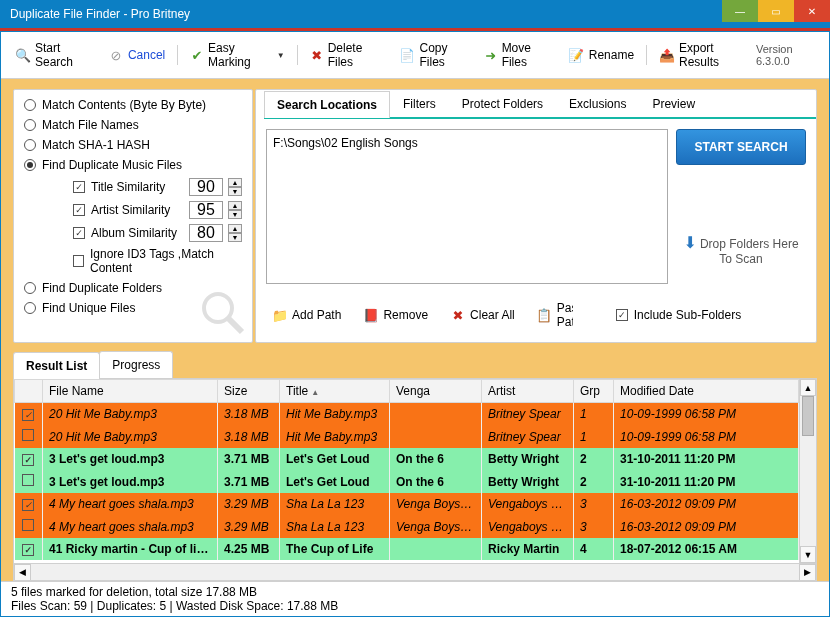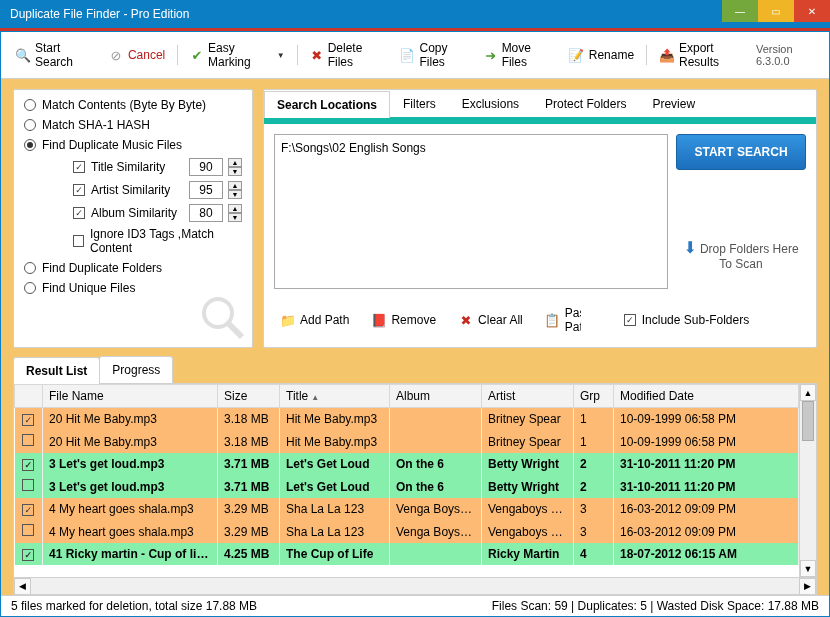--- a/index.html
+++ b/index.html
@@ -16,87 +16,87 @@
 .inner { background:#f5c56c; flex:1; display:flex; flex-direction:column; border:1px solid #0c7fc4; }
 .menubar { background:#fff; border-bottom:1px solid #d0d0d0; padding:4px 8px; }
 .menubar span { margin-right:18px; cursor:default; }
 .toolbar { background:#fff; border-bottom:1px solid #d0d0d0; padding:6px 8px; display:flex; align-items:center; gap:4px; }
 .tbtn { display:flex; align-items:center; gap:4px; padding:3px 6px; cursor:default; }
 .ico { display:inline-flex; width:16px; height:16px; align-items:center; justify-content:center; font-size:13px; }
 .divider { width:1px; height:20px; background:#d0d0d0; margin:0 2px; }
 .dropdownarrow { font-size:8px; color:#333; margin-left:2px; }
 .version { margin-left:auto; color:#555; font-size:11px; }
 .content { flex:1; display:flex; flex-direction:column; padding:10px 12px 0 12px; gap:8px; overflow:hidden;}
-.toprow { display:flex; gap:10px; }
+.toprow { display:flex; gap:2px; }
 .panel { background:#fff; border:1px solid #d0d0d0; border-radius:2px; }
 .left { width:240px; padding:8px 10px 10px 10px; display:flex; flex-direction:column; gap:6px; position:relative; }
 .radiorow { display:flex; align-items:center; gap:6px; }
 .radio { width:12px; height:12px; border:1px solid #555; border-radius:50%; display:inline-flex; align-items:center; justify-content:center; }
 .radio.sel::after { content:""; width:6px; height:6px; background:#333; border-radius:50%; }
 .sub { margin-left:22px; display:flex; flex-direction:column; gap:5px; }
 .chkrow { display:flex; align-items:center; gap:6px;padding-left:27px; }
 .chk { width:12px; height:12px; border:1px solid #555; display:inline-flex; align-items:center; justify-content:center; font-size:9px; color:#333; }
 .chk.on::after { content:"✓"; }
-.spin { width:34px; height:18px; border:1px solid #999; font-size:12px; text-align:center; display:inline-block; line-height:16px; }
+.spin { width:34px; height:18px; border:1px solid #999; font-size:16px; text-align:center; display:inline-block; line-height:16px; }
 .spinbtns { display:inline-flex; flex-direction:column; margin-left:-1px; }
 .spinbtns div { width:14px; height:9px; border:1px solid #999; font-size:7px; line-height:7px; text-align:center; background:#f0f0f0; }
 .right { flex:1; padding:0; display:flex; flex-direction:column; }
-.tabrow { display:flex; border-bottom:7px solid #14b8a6; }
+.tabrow { display:flex; border-bottom:2px solid #14b8a6;margin-left:8px; }
 .tab { padding:6px 12px; border:1px solid transparent; border-bottom:none; cursor:default; }
 .tab.active { background:#fff; border-color:#d0d0d0; font-weight:600; position:relative; top:1px; }
 .searcharea { padding:10px; display:flex; gap:8px; flex:1; }
 .pathbox { flex:1; border:1px solid #aaa; height:155px; padding:6px; font-size:12px; background:#fff; }
 .sideactions { width:130px; display:flex; flex-direction:column; align-items:center; gap:8px; }
 .startbtn { background:linear-gradient(#3394df,#1c6fbd); color:#fff; padding:10px 12px; border:1px solid #1861a3; border-radius:3px; font-weight:600; font-size:12px; text-align:center; width:100%; }
 .dropzone { text-align:center; color:#555; margin-top:60px; font-size:11px; }
 .pathtoolbar { padding:4px 10px 10px 10px; display:flex; align-items:center; gap:10px; flex-wrap:wrap; }
 .bottomtabs { display:flex; }
 .bottomtabs .tab { background:#fff; border:1px solid #d0d0d0; border-bottom:none; border-radius:3px 3px 0 0; margin-right:-1px; }
 .bottomtabs .tab.active { font-weight:600; }
 .resultpanel { background:#fff; border:1px solid #d0d0d0; flex:1; display:flex; flex-direction:column; overflow:hidden;}
 .gridwrap { flex:1; overflow:hidden; position:relative; }
 table { width:100%; border-collapse:collapse; table-layout:fixed; }
 th { background:#f3f3f3; border:1px solid #d8d8d8; text-align:left; padding:4px 6px; font-weight:400; position:relative; }
 td { border-right:1px solid #eee; padding:4px 6px; white-space:nowrap; overflow:hidden; text-overflow:ellipsis; }
-tr.odd { background:#fdba74; }
+tr.odd { background:#f97316;font-style:italic; }
 tr.even { background:#86efac;font-weight:bold; }
 .chkcell { text-align:center; width:24px; }
 .sorticon { font-size:8px; margin-left:3px; color:#666; }
 .hscroll { height:17px; background:#f0f0f0; border-top:1px solid #d0d0d0; display:flex; align-items:center; }
 .hscroll .arrow { width:17px; height:17px; border:1px solid #ccc; display:flex; align-items:center; justify-content:center; font-size:9px; background:#f8f8f8; }
 .hscroll .track { flex:1; }
 .vscroll { width:17px; background:#f0f0f0; border-left:1px solid #d0d0d0; display:flex; flex-direction:column; }
 .vscroll .arrow { height:17px; border:1px solid #ccc; display:flex; align-items:center; justify-content:center; font-size:9px; background:#f8f8f8;}
 .vscroll .thumb { height:40px; background:#c8c8c8; margin:0 2px; border:1px solid #aaa; }
-.statusbar { background:#fff; padding:3px 10px; display:flex; justify-content:space-between; font-size:11px; border-top:1px solid #d0d0d0; }
+.statusbar { background:#fff; padding:3px 10px; display:flex; justify-content:space-between; font-size:11px; border-top:1px solid #d0d0d0;flex-direction:column; }
 .gridflex { display:flex; flex:1; overflow:hidden; }
 .magnify { position:absolute; right:6px; bottom:6px; width:48px; height:48px; opacity:.12; }
 </style>
 </head>
 <body>
 
 <div class="window">
   <div class="titlebar">
-    <span class="title">Duplicate File Finder - Pro Edition</span>
+    <span class="title">Duplicate File Finder - Pro Britney</span>
     <div class="winbtns">
       <div class="winbtn min">—</div>
       <div class="winbtn max">▭</div>
       <div class="winbtn close">✕</div>
     </div>
   </div>
   <div class="redline"></div>
   <div class="inner">
     <div class="toolbar">
       <div class="tbtn">
           <span class="ico">🔍</span>
           <span>Start Search</span>
         </div>
       <div class="tbtn">
           <span class="ico" style="color:#999">⊘</span>
-          <span style="color:#b91c1c">Cancel</span>
+          <span style="color:#1d4ed8">Cancel</span>
         </div>
       <div class="divider"></div>
       <div class="tbtn">
           <span class="ico" style="color:#4a9b2f">✔</span>
           <span>Easy Marking</span>
           <span class="dropdownarrow">▼</span>
         </div>
       <div class="divider"></div>
       <div class="tbtn">
           <span class="ico" style="color:#c62a1c">✖</span>
@@ -121,20 +121,24 @@
         </div>
       <span class="version">Version 6.3.0.0</span>
     </div>
 
     <div class="content">
       <div class="toprow">
         <div class="panel left">
           <div class="radiorow">
               <span class="radio"></span>
               <span>Match Contents (Byte By Byte)</span>
+            </div>
+          <div class="radiorow">
+              <span class="radio"></span>
+              <span>Match File Names</span>
             </div>
           <div class="radiorow">
               <span class="radio"></span>
               <span>Match SHA-1 HASH</span>
             </div>
           <div class="radiorow">
               <span class="radio sel"></span>
               <span>Find Duplicate Music Files</span>
             </div>
           <div class="sub">
@@ -181,22 +185,22 @@
           <svg class="magnify" viewBox="0 0 24 24">
               <circle cx="10" cy="10" r="7" fill="none" stroke="#000" stroke-width="2"></circle>
               <line x1="15" y1="15" x2="22" y2="22" stroke="#000" stroke-width="3"></line>
             </svg>
         </div>
 
         <div class="panel right">
           <div class="tabrow">
             <div class="tab active">Search Locations</div>
             <div class="tab">Filters</div>
+            <div class="tab">Protect Folders</div>
             <div class="tab">Exclusions</div>
-            <div class="tab">Protect Folders</div>
             <div class="tab">Preview</div>
           </div>
           <div class="searcharea">
             <div class="pathbox">
                 <div>F:\Songs\02 English Songs</div>
               </div>
             <div class="sideactions">
               <div class="startbtn">START SEARCH</div>
               <div class="dropzone"><span style="color:#2a78c0;font-size:16px;">⬇</span> <span>Drop Folders Here To Scan</span></div>
             </div>
@@ -244,21 +248,21 @@
                     <col style="width:92px">
                     <col style="width:40px">
                     <col>
                   </colgroup>
                 <thead>
                 <tr>
                   <th></th>
                   <th>File Name</th>
                   <th>Size</th>
                   <th><span>Title</span><span class="sorticon">▲</span></th>
-                  <th>Album</th>
+                  <th>Venga</th>
                   <th>Artist</th>
                   <th>Grp</th>
                   <th>Modified Date</th>
                 </tr>
                 </thead>
                 <tbody id="rows">
                     <tr class="odd">
                       <td class="chkcell"><span class="chk on"></span></td>
                       <td>20 Hit Me Baby.mp3</td>
                       <td>3.18 MB</td>

